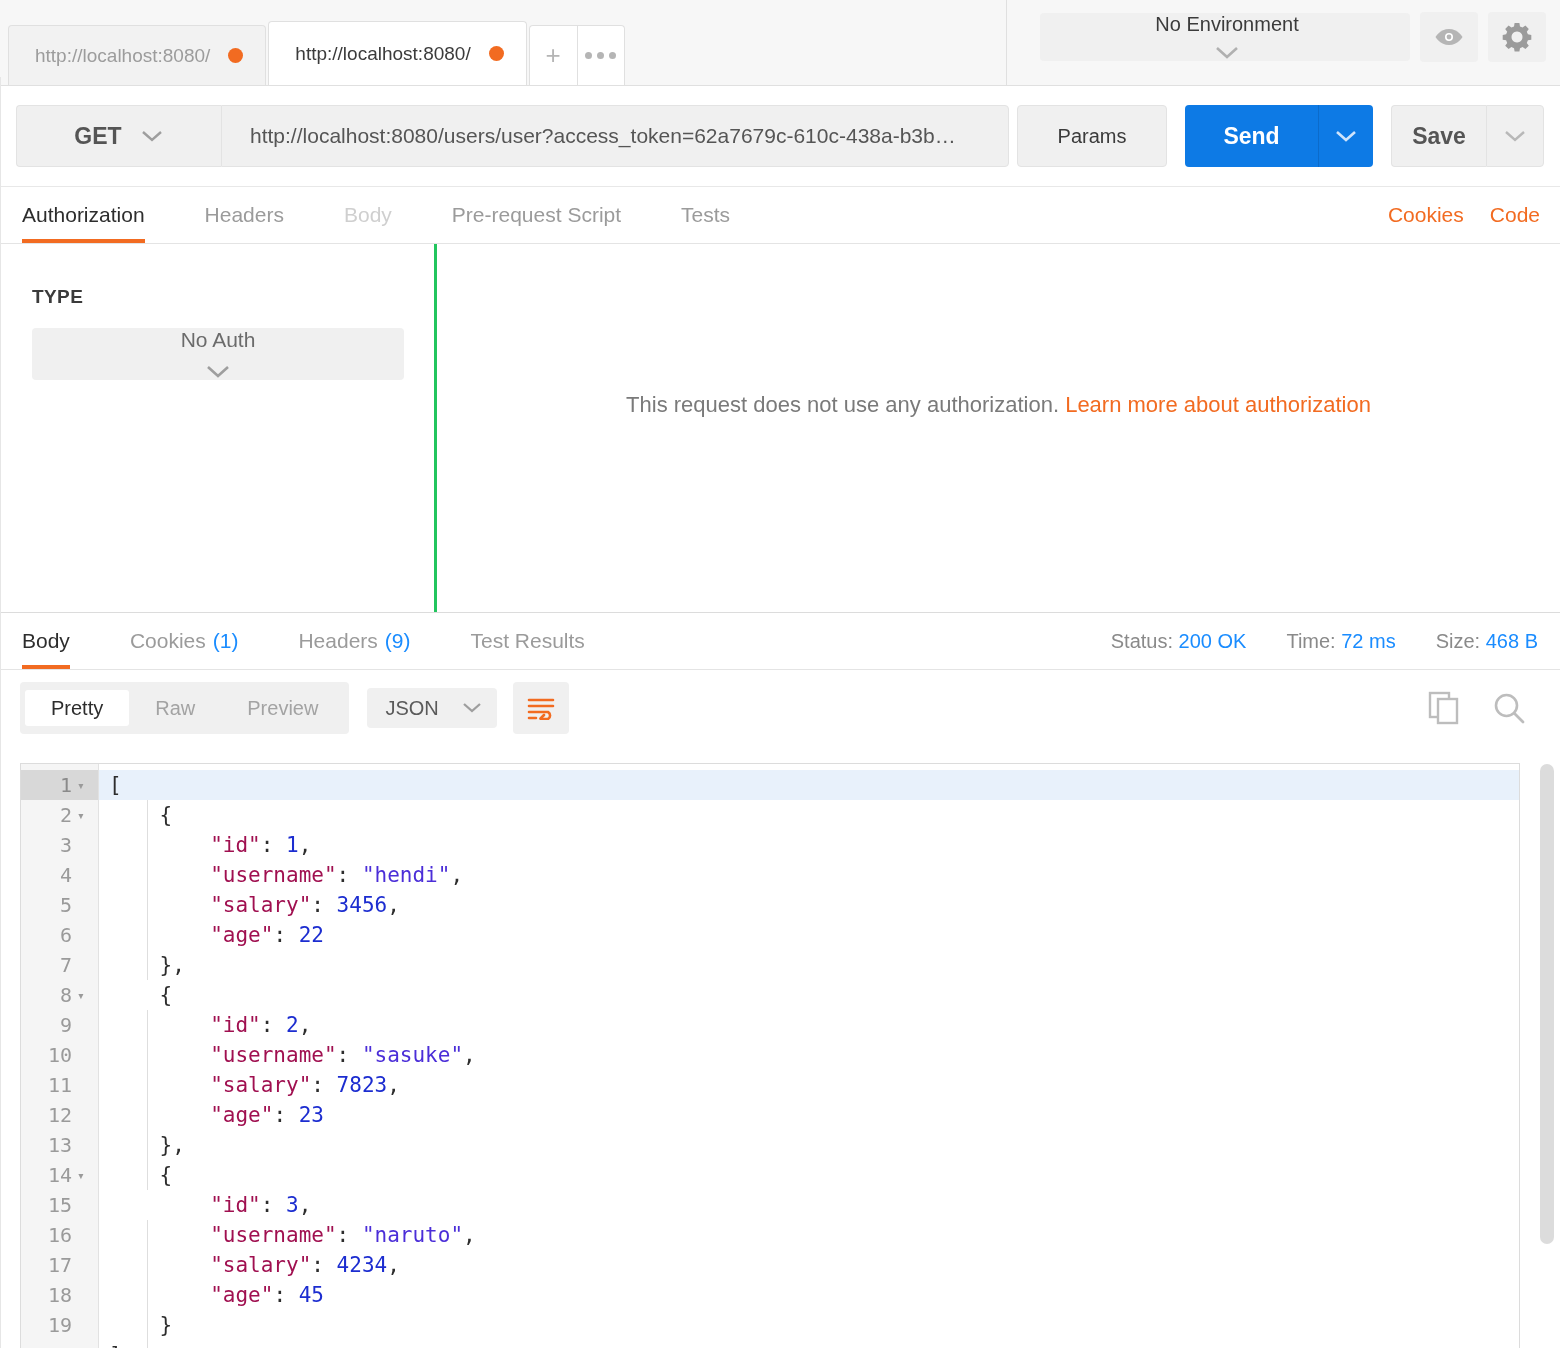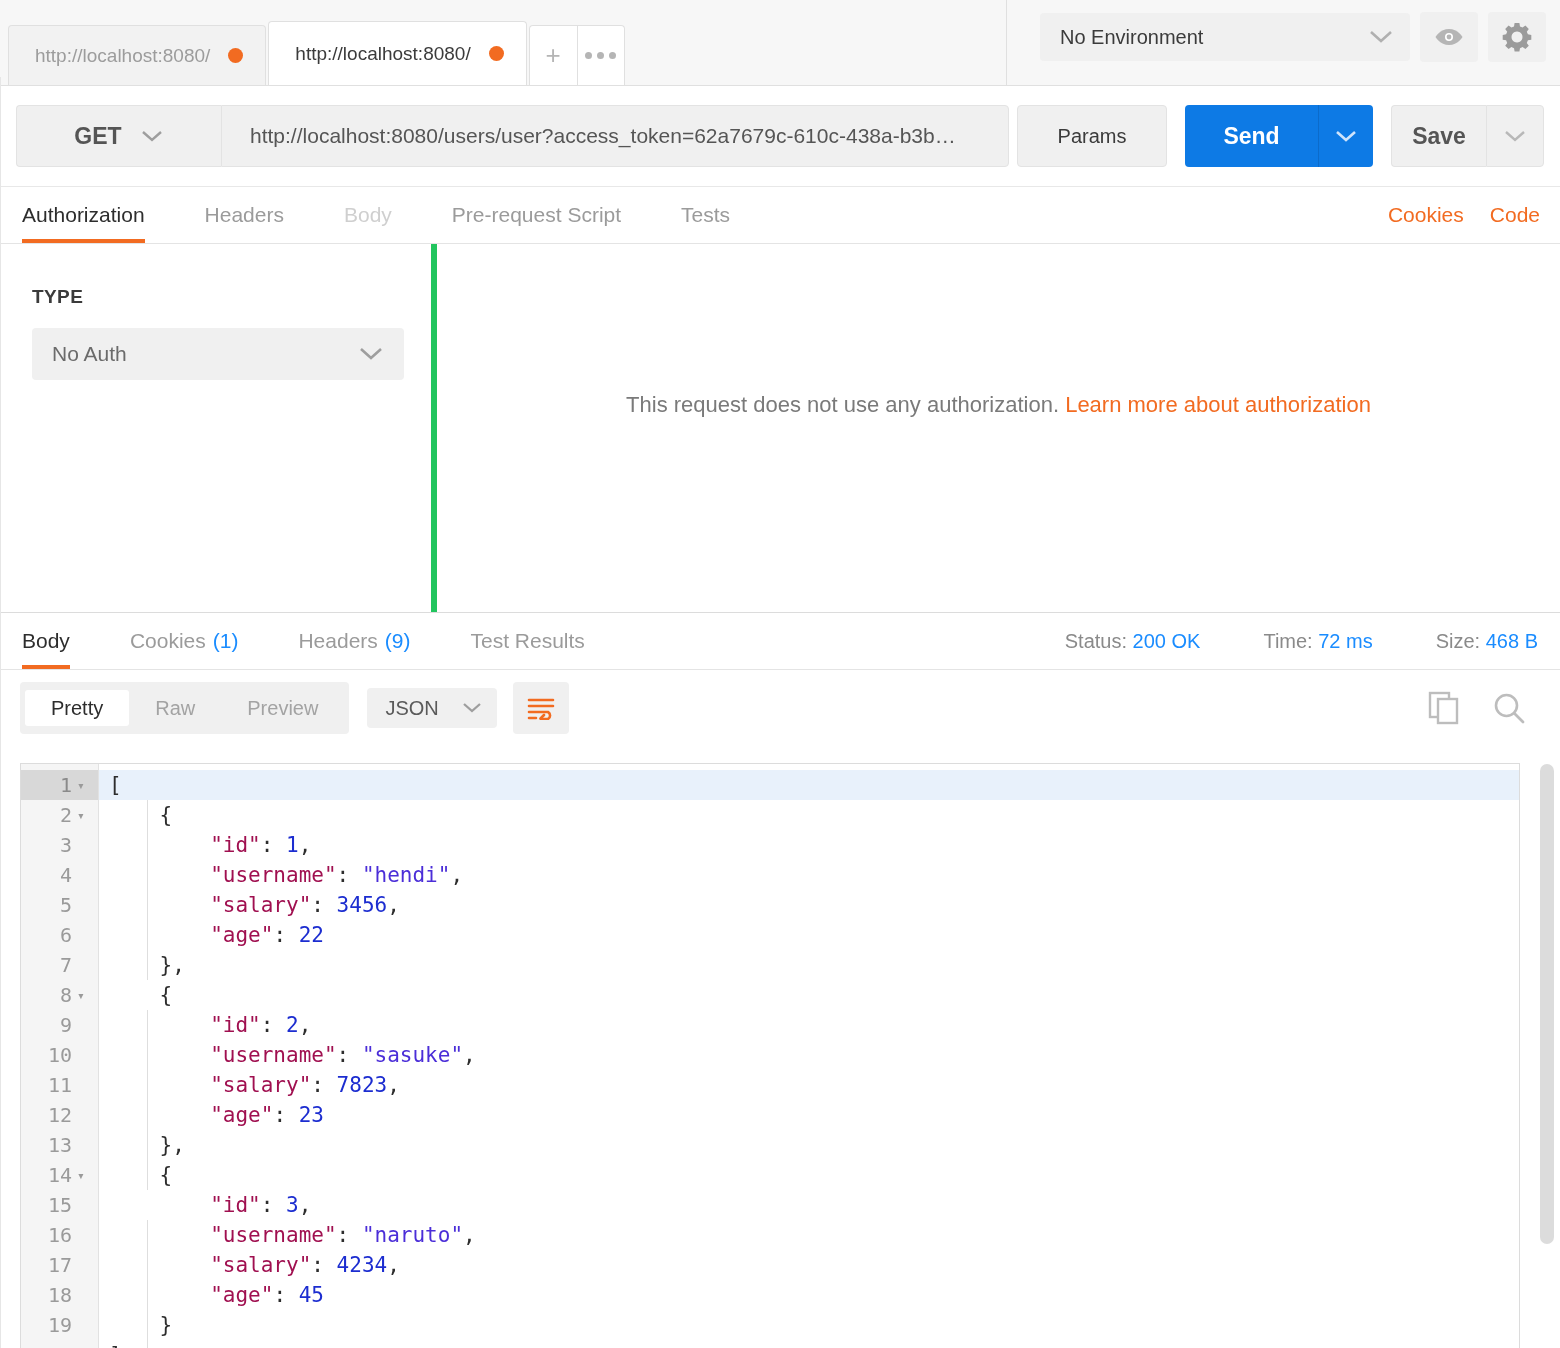--- a/index.html
+++ b/index.html
@@ -63,20 +63,21 @@
     display: flex; align-items: center; gap: 10px;
   }
   .env-select {
     width: 370px; height: 48px;
     background: #f0f0f0;
     border-radius: 4px;
     display: flex; align-items: center;
     padding: 0 16px 0 20px;
     font-size: 20px; color: #3b3b3b;
     justify-content: space-between;
+    flex-direction: column;
   }
   .icon-btn {
     width: 58px; height: 50px;
     background: #f0f0f0; border-radius: 4px;
     display: flex; align-items: center; justify-content: center;
   }
   .tabbar-divider {
     position: absolute; left: 1006px; top: 0; bottom: 0;
     width: 1px; background: #e0e0e0;
   }
@@ -171,33 +172,33 @@
   .reqtabs-right {
     position: absolute; right: 20px; top: 0; bottom: 0;
     display: flex; align-items: center; gap: 26px;
   }
   .orange-link { color: #f26b21; font-size: 21px; }
 
   
   .authpanel { display: flex; height: 368px; background: #fff; }
   .auth-left {
     width: 437px;
-    border-right: 6px solid #22c55e;
+    border-right: 3px solid #22c55e;
     padding: 42px 32px 0 32px;
   }
   .type-label {
     font-size: 19px; font-weight: bold; color: #3b3b3b;
     letter-spacing: 0.4px; margin-bottom: 20px;
   }
   .auth-select {
     width: 372px; height: 52px;
     background: #f0f0f0; border-radius: 4px;
     display: flex; align-items: center; justify-content: space-between;
     padding: 0 20px;
-    font-size: 21px; color: #6b6b6b;
+    font-size: 21px; color: #6b6b6b; flex-direction: column;
   }
   .auth-desc {
     margin-top: 42px;
     font-size: 21px; line-height: 1.52; color: #7a7a7a;
     max-width: 375px;
   }
   .auth-desc a { color: #f26b21; text-decoration: none; }
   .auth-right {
     flex: 1;
     display: flex; align-items: flex-start; justify-content: center;
@@ -212,21 +213,21 @@
     display: flex; align-items: stretch;
     padding-left: 22px;
     border-top: 1px solid #dcdcdc;
     border-bottom: 1px solid #e4e4e4;
     background: #fff;
     position: relative;
   }
   .sub-count { color: #1a8cff; margin-left: 7px; }
   .resp-status {
     position: absolute; right: 22px; top: 0; bottom: 0;
-    display: flex; align-items: center; gap: 63px;
+    display: flex; align-items: center; gap: 40px;
     font-size: 20px; color: #8a8a8a;
   }
   .resp-status b { color: #1a8cff; font-weight: normal; }
 
   
   .bodytoolbar {
     height: 76px;
     display: flex; align-items: center;
     padding: 0 20px;
     background: #fff;

